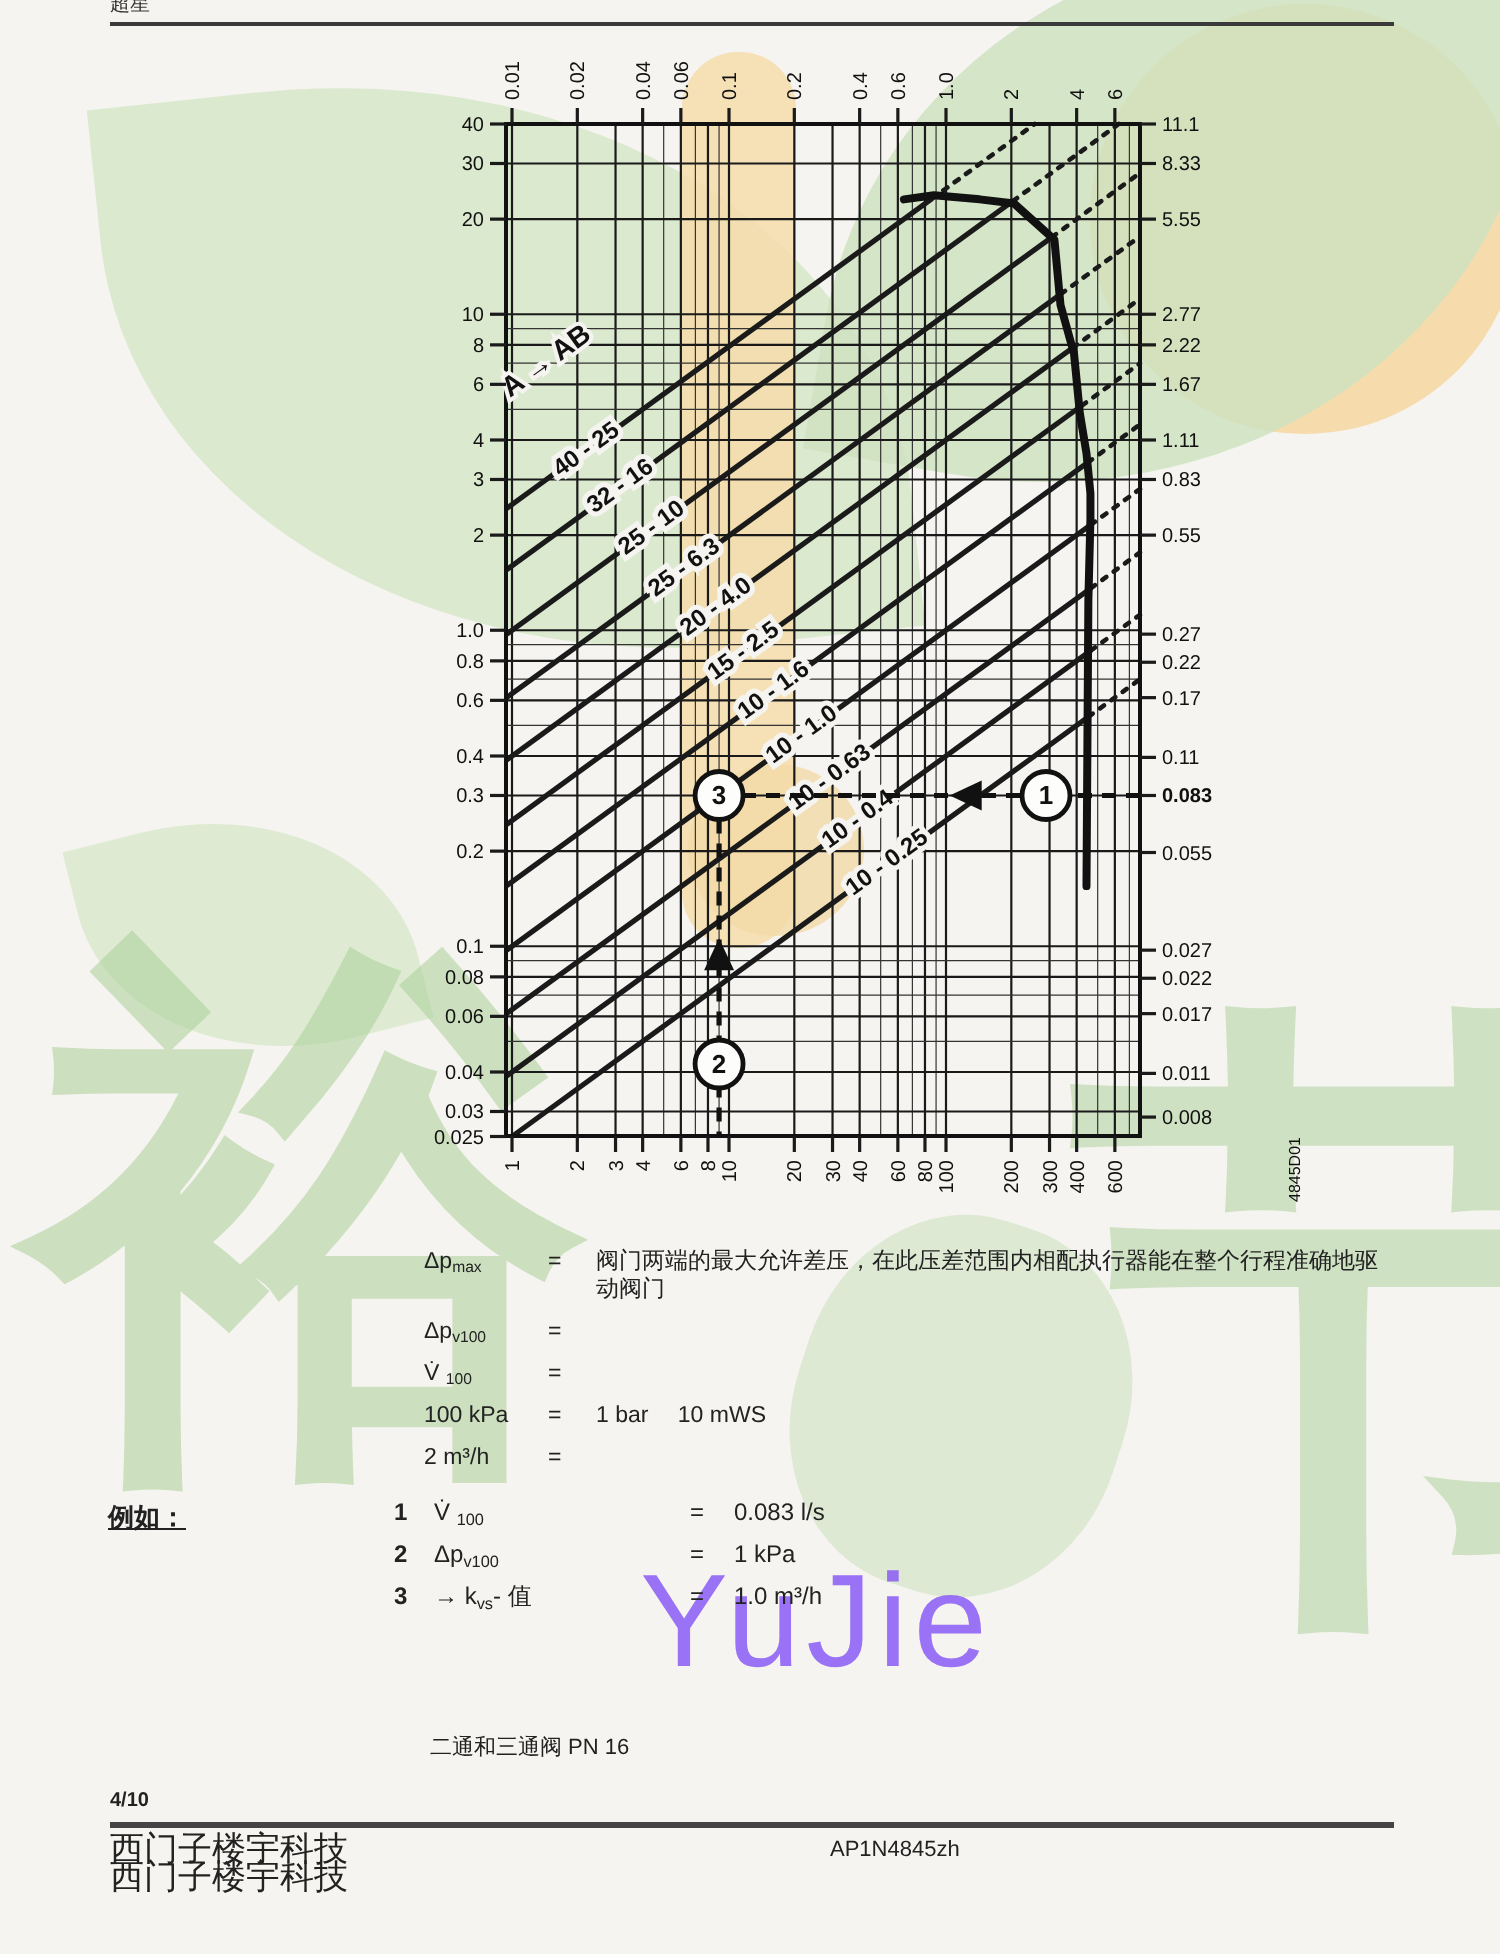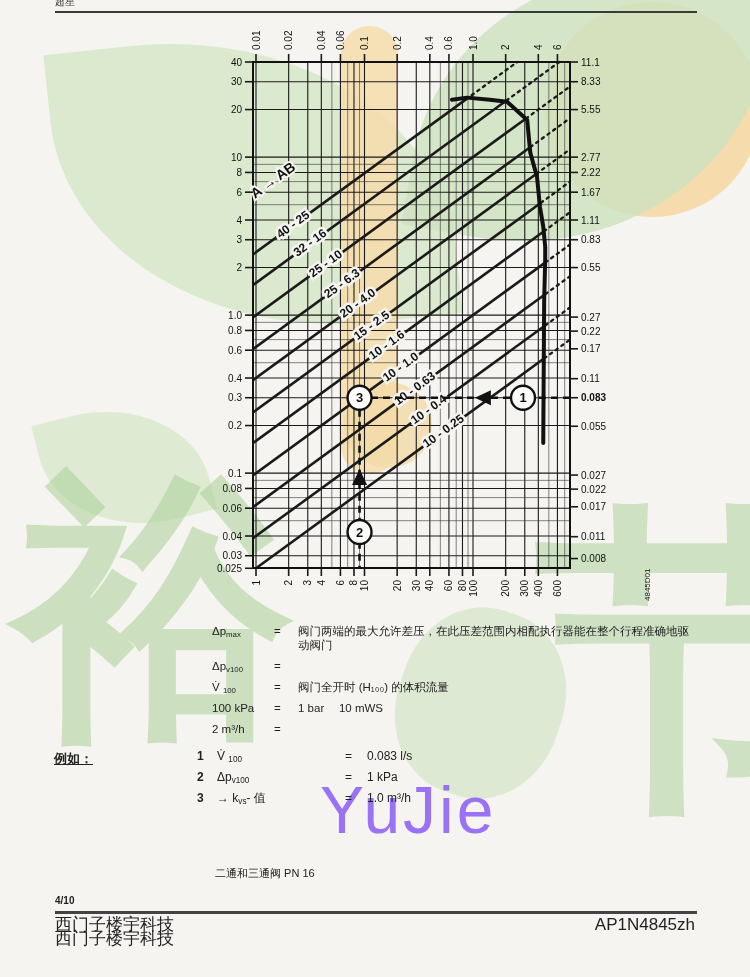--- a/index.html
+++ b/index.html
@@ -25,21 +25,21 @@
   .wmchar1{left:14px;top:468px;font-size:280px;}
   .wmchar2{left:535px;top:500px;font-size:320px;opacity:.5;}
   .wmlatin{left:320px;top:772px;font-size:66px;color:#8b5cf6;opacity:.85;letter-spacing:3px;}
   
   .corner-text{left:55px;top:-5px;font-size:10px;color:#333;z-index:2;}
   .top-rule{left:55px;top:11px;width:642px;height:2px;background:#3a3a3a;z-index:2;}
   .page-num{left:55px;top:895px;font-size:10px;font-weight:600;z-index:2;}
   .foot-rule{left:55px;top:911px;width:642px;height:2.5px;background:#444;z-index:2;}
   .foot-left{left:55px;top:918px;font-size:17px;line-height:14px;z-index:2;}
   .foot-center{left:215px;top:866px;font-size:11px;z-index:2;}
-  .foot-right{left:415px;top:918px;width:280px;text-align:right;font-size:17px;line-height:14px;z-index:2;}
+  .foot-right{left:415px;top:918px;width:280px;font-size:11px;line-height:14px;z-index:2;}
   
   .legend{left:212px;top:624px;width:486px;z-index:2;}
   .legend-row{display:flex;font-size:11.5px;margin-bottom:7px;line-height:14px;}
   .lg-term{width:62px;flex:none;}
   .lg-eq{width:24px;flex:none;}
   .lg-desc{flex:1;white-space:pre-wrap;}
   sub,.sub{font-size:.68em;vertical-align:-0.28em;line-height:0;}
   .example-heading{left:54px;top:750px;font-size:13px;font-weight:bold;z-index:2;text-decoration:underline;}
   .example{left:197px;top:749px;width:320px;z-index:2;}
   .ex-row{display:flex;font-size:12px;margin-bottom:7px;line-height:14px;}
@@ -352,21 +352,20 @@
     <span class="lg-eq">=</span>
     <span class="lg-desc">阀门两端的最大允许差压，在此压差范围内相配执行器能在整个行程准确地驱动阀门</span>
   </div>
   <div class="legend-row">
     <span class="lg-term"><span>Δp</span><span class="sub">v100</span></span>
     <span class="lg-eq">=</span>
   </div>
   <div class="legend-row">
     <span class="lg-term"><span>V̇ </span><span class="sub">100</span></span>
     <span class="lg-eq">=</span>
-    <span class="lg-desc">阀门全开时 (H₁₀₀) 的体积流量</span>
   </div>
   <div class="legend-row">
     <span class="lg-term"><span>100 kPa</span><span class="sub"></span></span>
     <span class="lg-eq">=</span>
     <span class="lg-desc">1 bar　 10 mWS</span>
   </div>
   <div class="legend-row">
     <span class="lg-term"><span>2 m³/h</span><span class="sub"></span></span>
     <span class="lg-eq">=</span>
   </div>

